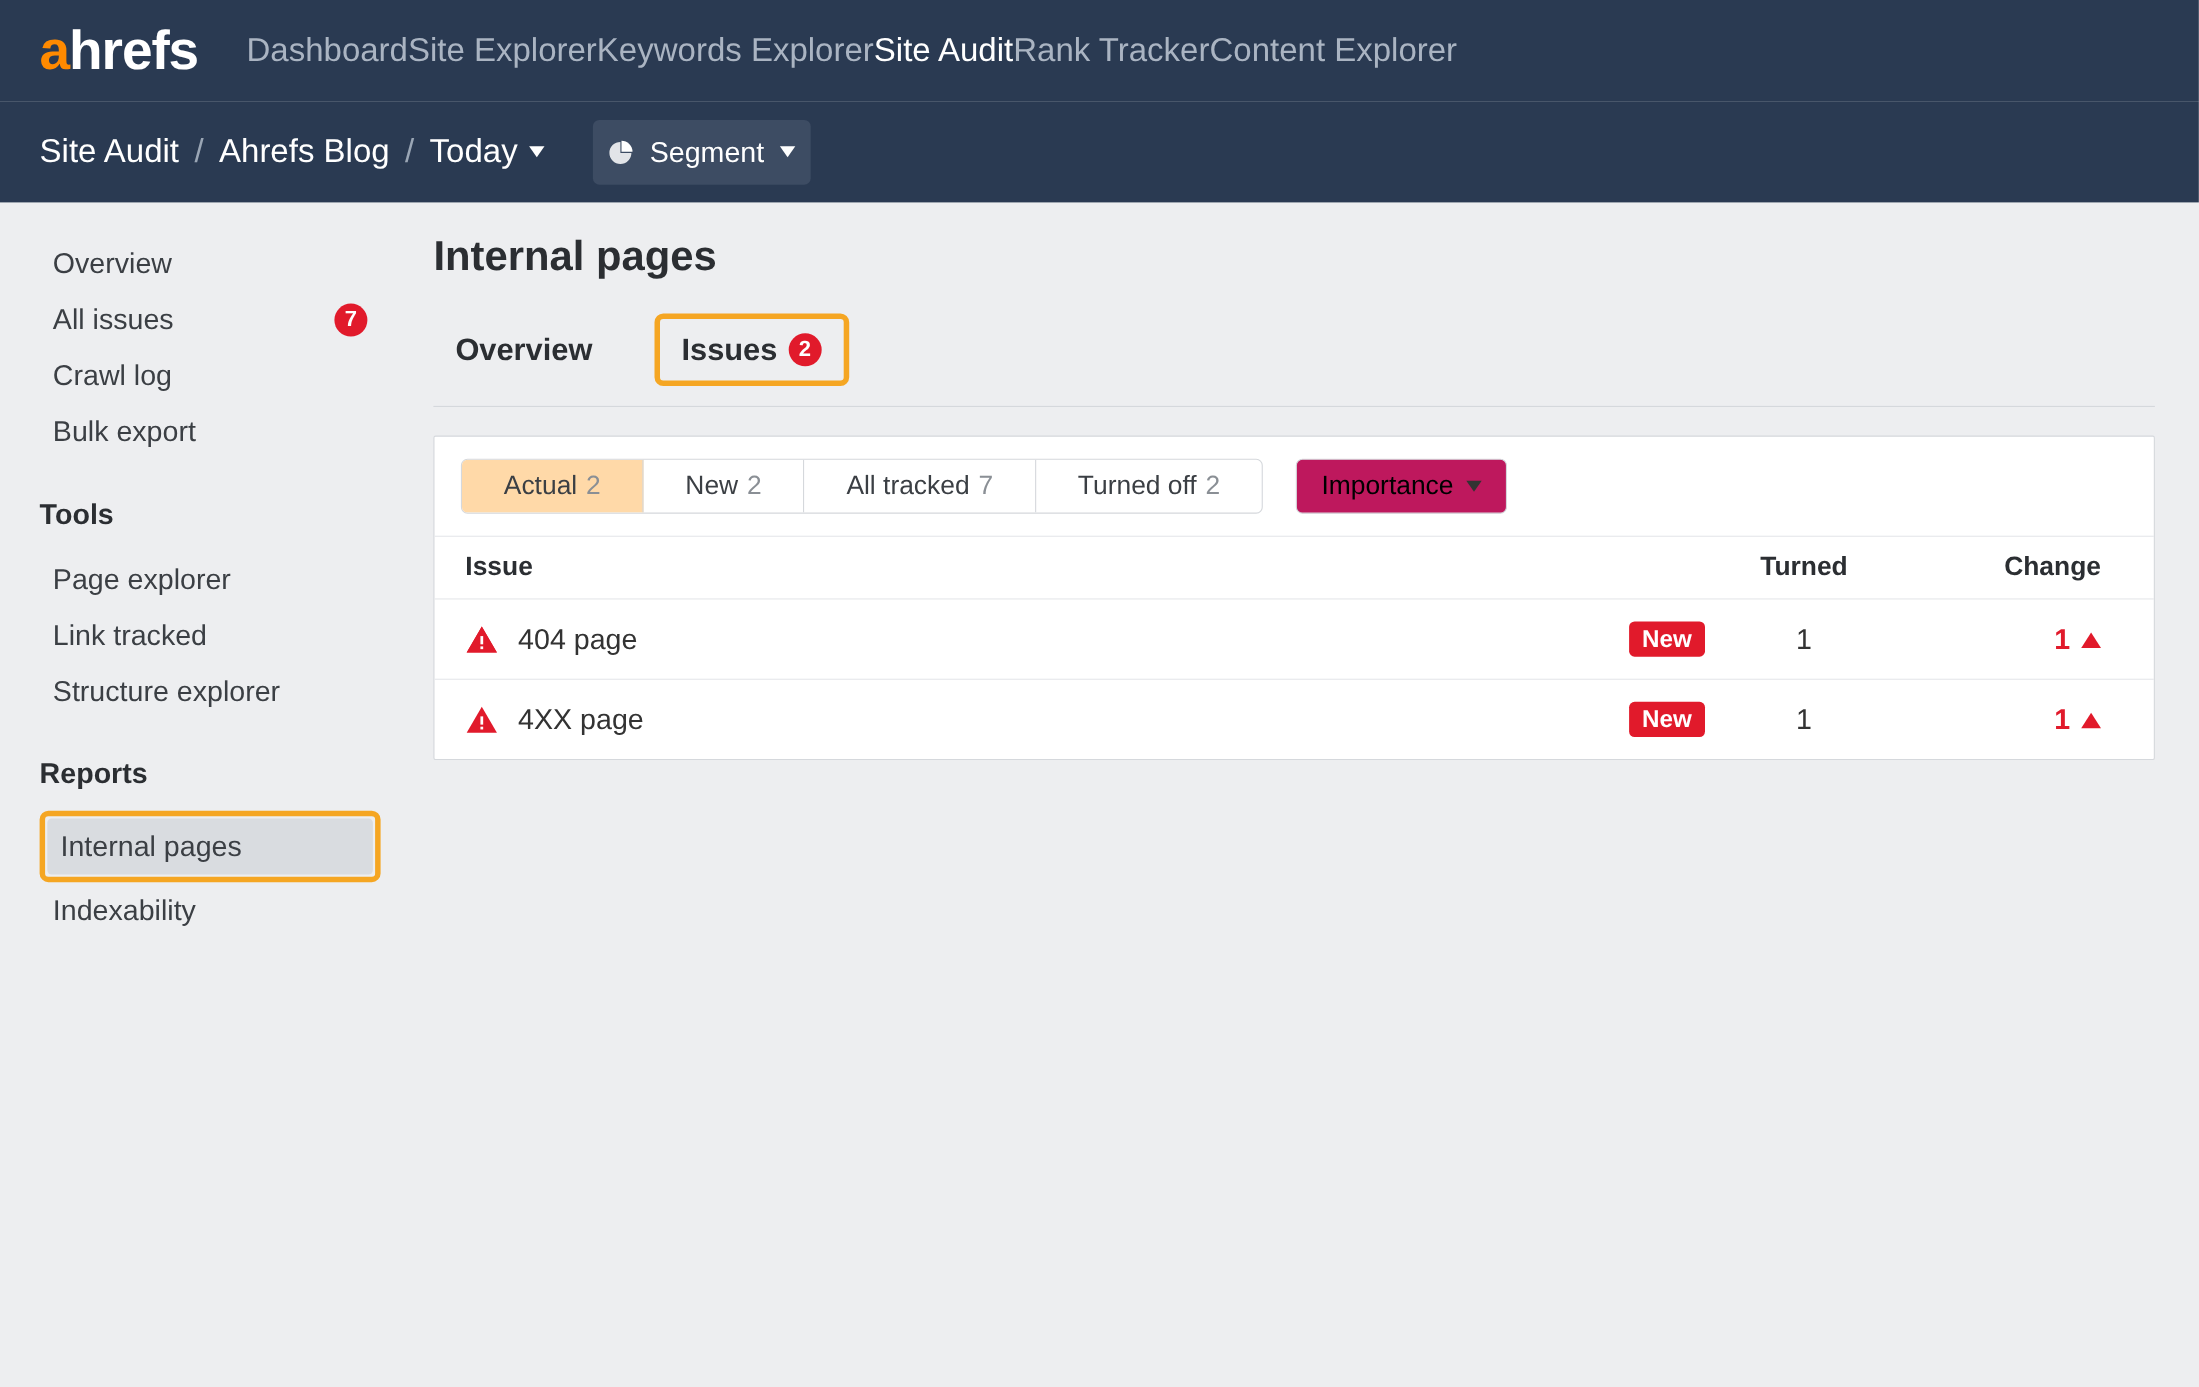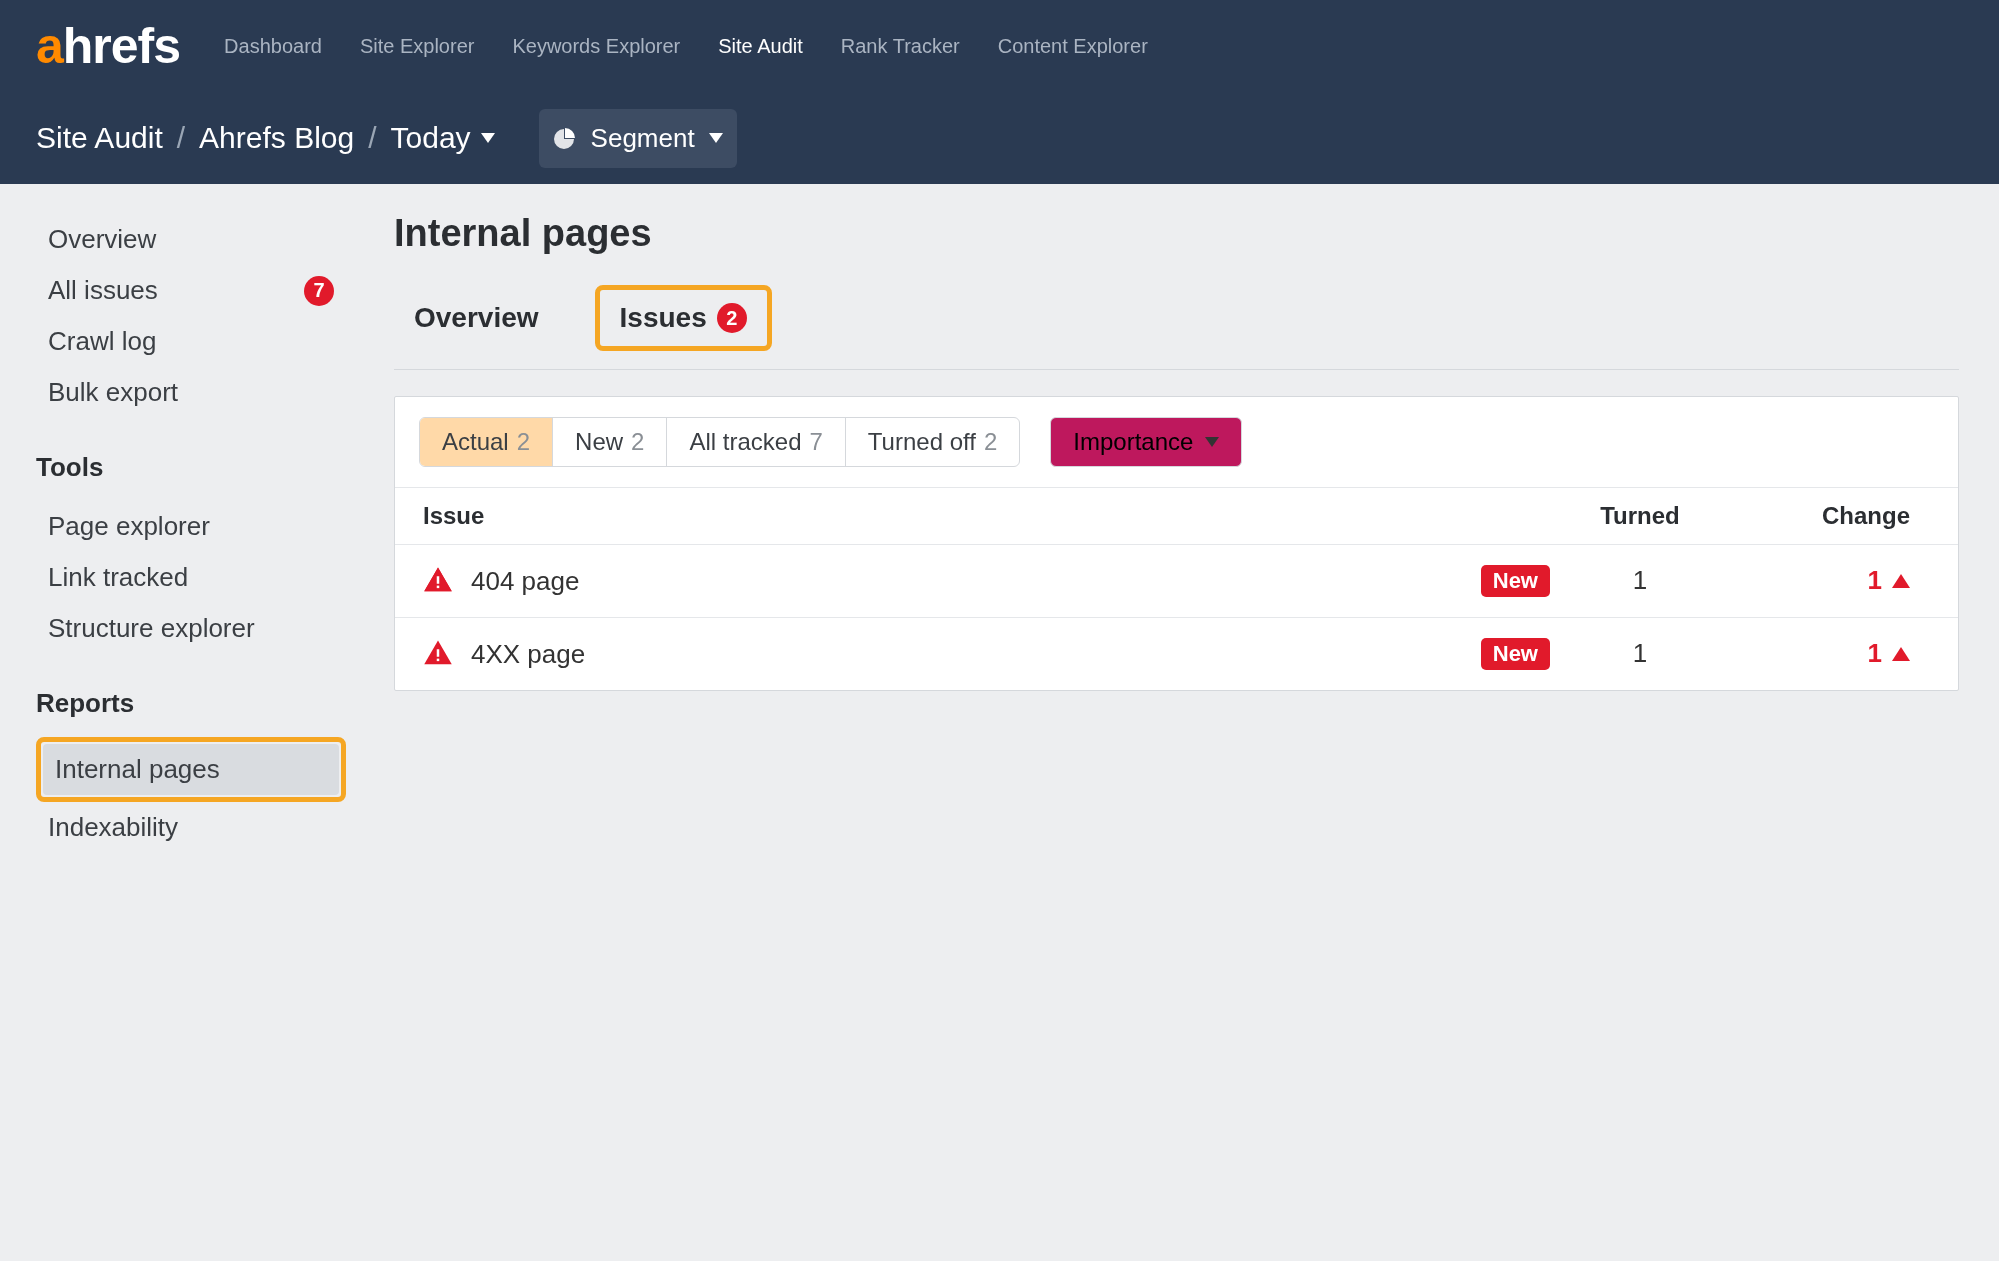--- a/index.html
+++ b/index.html
@@ -3,21 +3,21 @@
 <meta charset="utf-8">
 <style>
   * { margin: 0; padding: 0; box-sizing: border-box; }
   body { font-family: -apple-system, BlinkMacSystemFont, "Segoe UI", Helvetica, Arial, sans-serif; background: #edeef0; color: #333; }
 
   
   .topnav { background: #2a3a52; color: #b9c2cf; display: flex; align-items: center; padding: 0 36px; height: 92px; }
   .logo { font-size: 50px; font-weight: 700; letter-spacing: -1px; margin-right: 44px; }
   .logo .a { color: #ff8a00; }
   .logo .rest { color: #ffffff; }
-  .navlinks { display: flex; gap: 38px; font-size: 20px; }
+  .navlinks { display: flex; font-size: 30px; }
   .navlinks span { color: #aab4c2; cursor: pointer; }
   .navlinks span.active { color: #ffffff; }
 
   
   .breadbar { background: #2a3a52; color: #fff; display: flex; align-items: center; padding: 0 36px; height: 92px; font-size: 30px; gap: 14px; }
   .breadbar .sep { color: #9aa6b5; }
   .breadbar .crumb { color: #fff; }
   .breadbar .today { display: inline-flex; align-items: center; gap: 10px; justify-content: space-between; }
   .segment-btn { background: #3d4c63; color: #fff; border: none; border-radius: 6px; padding: 14px 14px; font-size: 26px; display: inline-flex; align-items: center; gap: 14px; margin-left: 30px; cursor: pointer; }
   .segment-btn .pie { width: 24px; height: 24px; }
@@ -35,32 +35,32 @@
   .main { flex: 1; padding: 28px 40px 40px 24px; }
   .page-title { font-size: 38px; font-weight: 700; color: #2b2e32; margin-bottom: 30px; }
 
   .tabs-row { display: flex; align-items: center; gap: 36px; border-bottom: 1px solid #d5d8dc; padding-bottom: 18px; }
   .tabs-row .tab { font-size: 28px; font-weight: 700; color: #2b2e32; display: inline-flex; align-items: center; gap: 10px; cursor: pointer; padding: 12px 20px; }
   .tabs-row .tab.highlight { border: 5px solid #f5a623; border-radius: 8px; }
 
   .panel { background: #fff; border: 1px solid #d5d8dc; border-radius: 2px; margin-top: 26px; }
   .filterbar { padding: 20px 24px; display: flex; align-items: center; }
   .filtergroup { display: flex; border: 1px solid #d5d8dc; border-radius: 6px; overflow: hidden; }
-  .filtergroup .filter { padding: 10px 22px; font-size: 24px; color: #3b3f44; border-right: 1px solid #d5d8dc; cursor: pointer; display: inline-flex; gap: 8px; align-items: center; }
+  .filtergroup .filter { padding: 10px 38px; font-size: 24px; color: #3b3f44; border-right: 1px solid #d5d8dc; cursor: pointer; display: inline-flex; gap: 8px; align-items: center; }
   .filtergroup .filter:last-child { border-right: none; }
   .filtergroup .filter.active { background: #ffd9a8; }
   .filter .count { color: #8a8f95; }
   .importance-btn { margin-left: 30px; border: 1px solid #d5d8dc; border-radius: 6px; padding: 10px 22px; font-size: 24px; background: #be185d; cursor: pointer; display: inline-flex; align-items: center; gap: 12px; }
 
   .tablehead { display: flex; padding: 14px 28px; border-top: 1px solid #e5e7ea; font-size: 24px; font-weight: 700; color: #2b2e32; }
   .col-issue { flex: 1; }
   .col-crawled { width: 180px; text-align: center; }
   .col-change { width: 200px; text-align: right; padding-right: 20px; }
 
-  .row { display: flex; align-items: flex-start; padding: 20px 28px; border-top: 1px solid #e5e7ea; font-size: 26px; }
+  .row { display: flex; align-items: flex-end; padding: 20px 28px; border-top: 1px solid #e5e7ea; font-size: 26px; }
   .row .warn { width: 30px; height: 30px; margin-right: 18px; flex-shrink: 0; }
   .row .issue-name { flex: 1; display: flex; align-items: center; }
   .tag-new { background: #e11a2b; color: #fff; border-radius: 5px; padding: 3px 12px; font-size: 22px; font-weight: 600; margin-left: 14px; }
   .row .crawled { width: 180px; text-align: center; }
   .row .change { width: 200px; text-align: right; padding-right: 20px; color: #e11a2b; font-weight: 600; display: flex; justify-content: flex-end; align-items: center; gap: 10px; }
   .arrow-up { display: inline-block; width: 0; height: 0; border-left: 9px solid transparent; border-right: 9px solid transparent; border-bottom: 14px solid #e11a2b; }
 </style>
 </head>
 <body>
 

